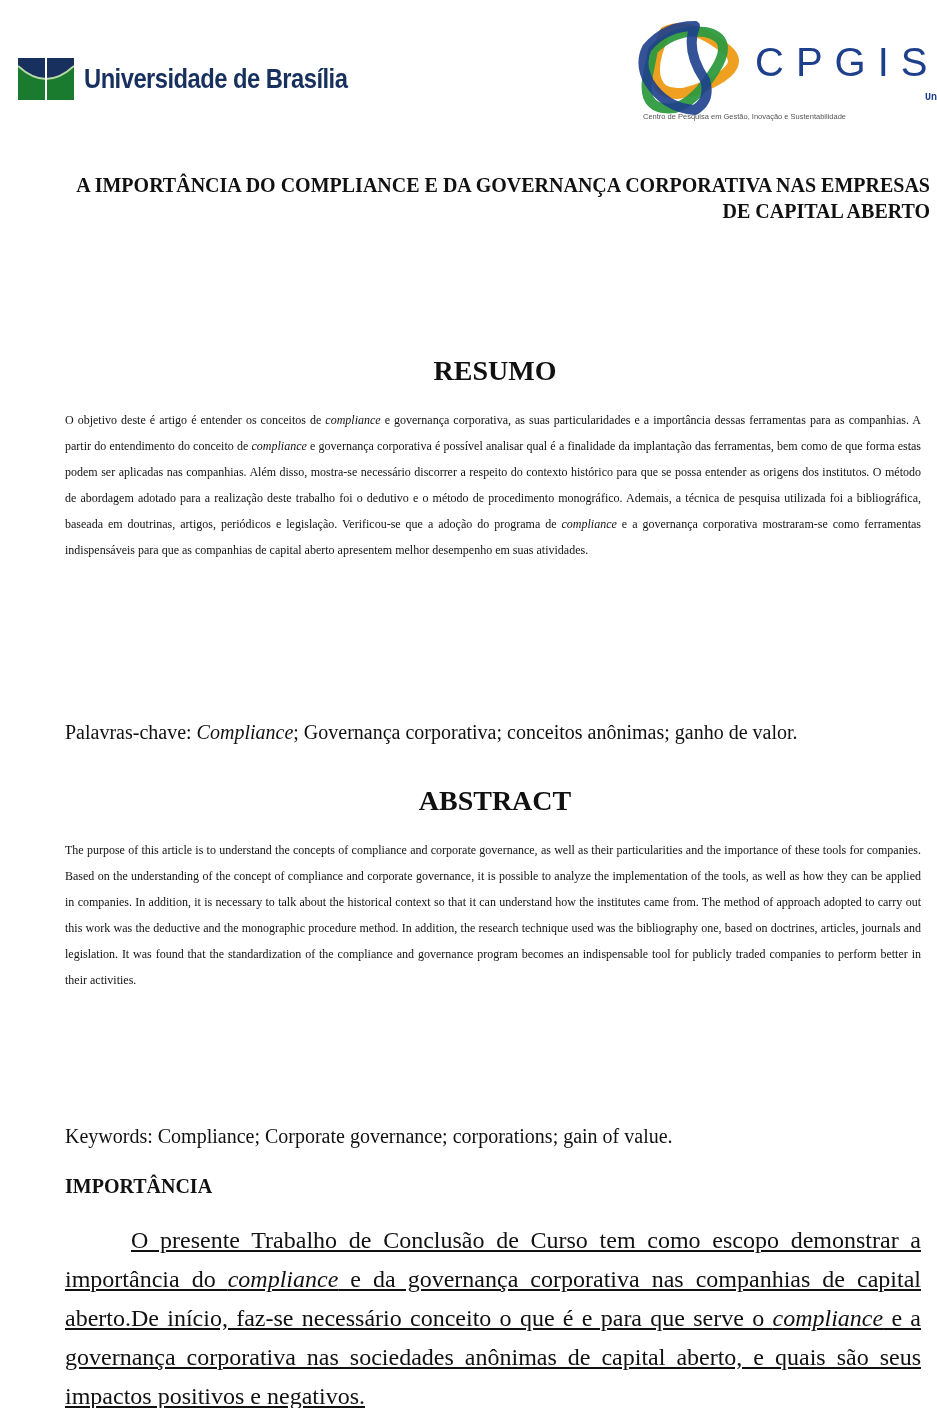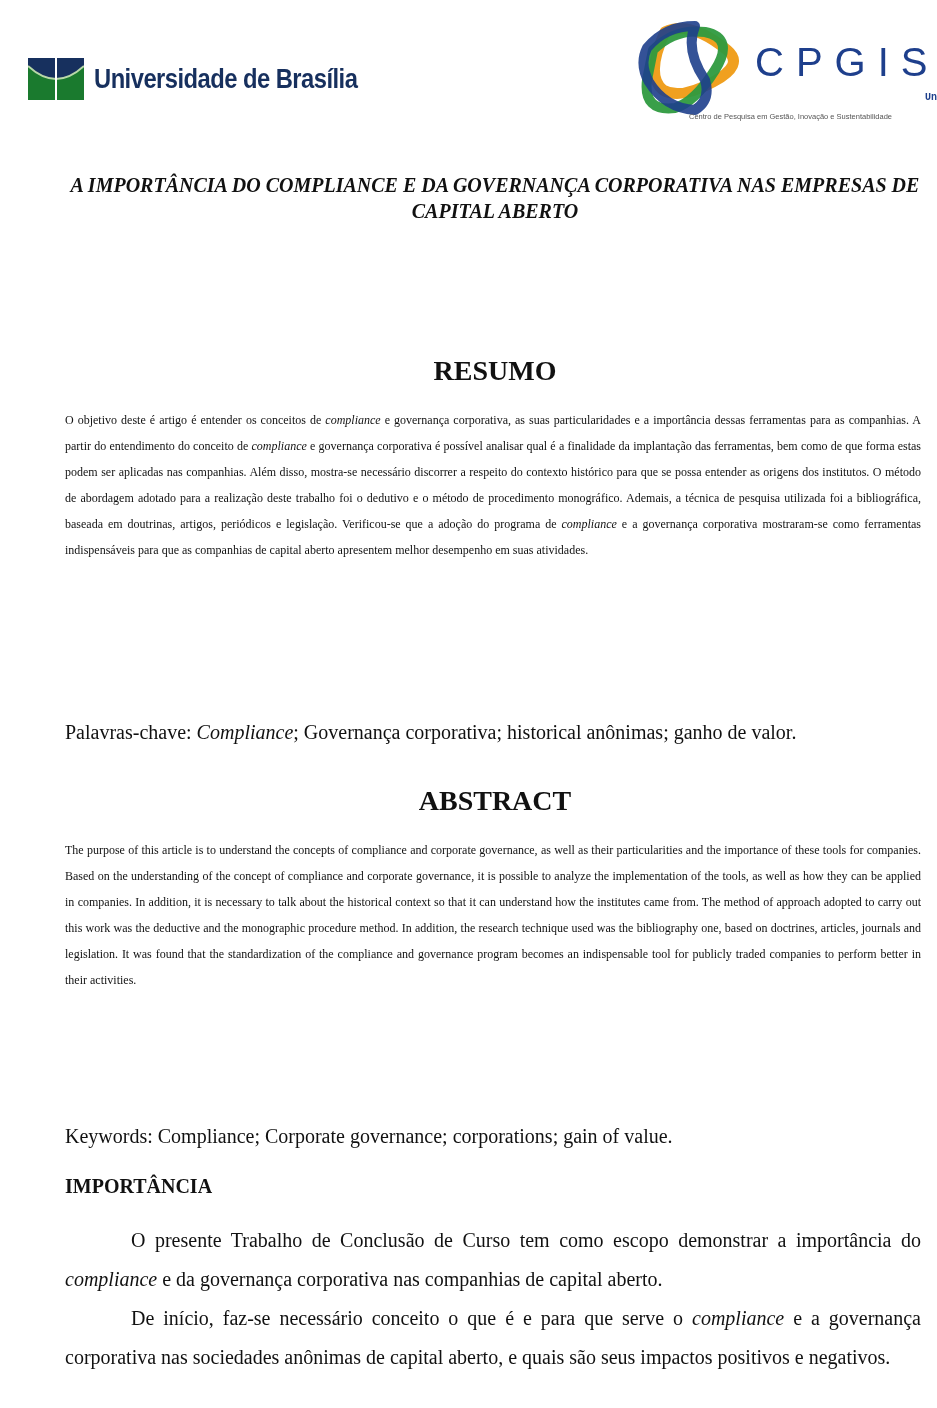--- a/index.html
+++ b/index.html
@@ -1,33 +1,33 @@
 <!DOCTYPE html>
 <html><head>
   <meta charset="utf-8">
   <style>
     html, body { margin: 0; padding: 0; background: #ffffff; }
     body { width: 937px; height: 1408px; position: relative; overflow: hidden; font-family: "Liberation Serif", "DejaVu Serif", serif; color: #111; }
     .header { position: absolute; left: 0; top: 0; width: 937px; height: 140px; }
-    .unb-logo { position: absolute; left: 28px; top: 58px; display: flex; align-items: center; }
+    .unb-logo { position: absolute; left: 18px; top: 58px; display: flex; align-items: center; }
     .unb-emblem { width: 56px; height: 42px; display: block; }
     .unb-name { margin-left: 10px; font-family: "Liberation Sans", "DejaVu Sans", sans-serif; font-weight: bold; font-size: 27px; color: #17305e; letter-spacing: -0.6px; transform: scaleX(0.88); transform-origin: left center; white-space: nowrap; }
     .cpgis-logo { position: absolute; left: 635px; top: 8px; width: 290px; height: 125px; }
     .cpgis-mark { position: absolute; left: 0; top: 12px; width: 110px; height: 95px; }
     .cpgis-name { position: absolute; left: 120px; top: 32px; font-family: "Liberation Sans", "DejaVu Sans", sans-serif; font-size: 40px; color: #1e3f8c; letter-spacing: 12px; }
     .cpgis-unb { position: absolute; left: 246px; top: 84px; font-family: Liberation Mono, monospace; font-weight: bold; font-size: 10px; color: #1e3f8c; margin-left: 44px; }
-    .cpgis-sub { position: absolute; left: 8px; top: 104px; font-family: "Liberation Sans", "DejaVu Sans", sans-serif; font-size: 7.5px; color: #555; white-space: nowrap; margin-left: 46px; }
+    .cpgis-sub { position: absolute; left: 8px; top: 104px; font-family: "Liberation Sans", "DejaVu Sans", sans-serif; font-size: 7.5px; color: #555; white-space: nowrap; }
 
-    .title { position: absolute; left: 60px; top: 172px; width: 870px; text-align: center; font-weight: bold; font-size: 20px; line-height: 26px; font-style: italic; }
+    .title { position: absolute; left: 60px; top: 172px; width: 870px; text-align: right; font-weight: bold; font-size: 20px; line-height: 26px; }
     .authors { position: absolute; right: 16px; top: 252px; text-align: right; font-weight: bold; font-size: 20px; line-height: 28px; }
     .section-heading { position: absolute; left: 60px; width: 870px; text-align: center; font-weight: bold; font-size: 28px; }
     .body-para { position: absolute; left: 65px; width: 856px; text-align: justify; font-size: 12px; line-height: 26px; }
     .keywords { position: absolute; left: 65px; width: 856px; font-size: 20px; line-height: 26px; }
     .intro-heading { position: absolute; left: 65px; top: 1175px; font-weight: bold; font-size: 20px; }
-    .intro-para { position: absolute; left: 65px; width: 856px; text-align: justify; font-size: 20px; line-height: 39px; text-indent: 66px; }
+    .intro-para { position: absolute; left: 65px; width: 856px; text-align: justify; font-size: 24px; line-height: 39px; text-indent: 66px; text-decoration: underline; }
     em { font-style: italic; }
   </style>
 </head>
 <body>
 
 <div class="header">
   <div class="unb-logo">
     <svg class="unb-emblem" viewBox="0 0 56 42">
       <rect x="0" y="0" width="56" height="42" fill="#1a7a2e"></rect>
       <path d="M0 0 H56 V8 Q28 34 0 8 Z" fill="#17305e"></path>
@@ -51,21 +51,21 @@
 
 <div class="title">A IMPORTÂNCIA DO COMPLIANCE E DA GOVERNANÇA CORPORATIVA NAS EMPRESAS DE CAPITAL ABERTO</div>
 
 <div class="authors">
 </div>
 
 <div class="section-heading" style="top:355px;">RESUMO</div>
 
 <div class="body-para" style="top:407px;"><span>O objetivo deste é artigo é entender os conceitos de </span><em>compliance</em><span> e governança corporativa, as suas particularidades e a importância dessas ferramentas para as companhias. A partir do entendimento do conceito de </span><em>compliance</em><span> e governança corporativa é possível analisar qual é a finalidade da implantação das ferramentas, bem como de que forma estas podem ser aplicadas nas companhias. Além disso, mostra-se necessário discorrer a respeito do contexto histórico para que se possa entender as origens dos institutos. O método de abordagem adotado para a realização deste trabalho foi o dedutivo e o método de procedimento monográfico. Ademais, a técnica de pesquisa utilizada foi a bibliográfica, baseada em doutrinas, artigos, periódicos e legislação. Verificou-se que a adoção do programa de </span><em>compliance</em><span> e a governança corporativa mostraram-se como ferramentas indispensáveis para que as companhias de capital aberto apresentem melhor desempenho em suas atividades.</span></div>
 
-<div class="keywords" style="top:719px;"><span>Palavras-chave: </span><em>Compliance</em><span>; Governança corporativa; historical anônimas; ganho de valor.</span></div>
+<div class="keywords" style="top:719px;"><span>Palavras-chave: </span><em>Compliance</em><span>; Governança corporativa; conceitos anônimas; ganho de valor.</span></div>
 
 <div class="section-heading" style="top:785px;">ABSTRACT</div>
 
 <div class="body-para" style="top:837px;">The purpose of this article is to understand the concepts of compliance and corporate governance, as well as their particularities and the importance of these tools for companies. Based on the understanding of the concept of compliance and corporate governance, it is possible to analyze the implementation of the tools, as well as how they can be applied in companies. In addition, it is necessary to talk about the historical context so that it can understand how the institutes came from. The method of approach adopted to carry out this work was the deductive and the monographic procedure method. In addition, the research technique used was the bibliography one, based on doctrines, articles, journals and legislation. It was found that the standardization of the compliance and governance program becomes an indispensable tool for publicly traded companies to perform better in their activities.</div>
 
 <div class="keywords" style="top:1123px;">Keywords: Compliance; Corporate governance; corporations; gain of value.</div>
 
 <div class="intro-heading">IMPORTÂNCIA</div>
 
 <div class="intro-para" style="top:1221px;"><span>O presente Trabalho de Conclusão de Curso tem como escopo demonstrar a importância do </span><em>compliance</em><span> e da governança corporativa nas companhias de capital aberto.</span></div>

